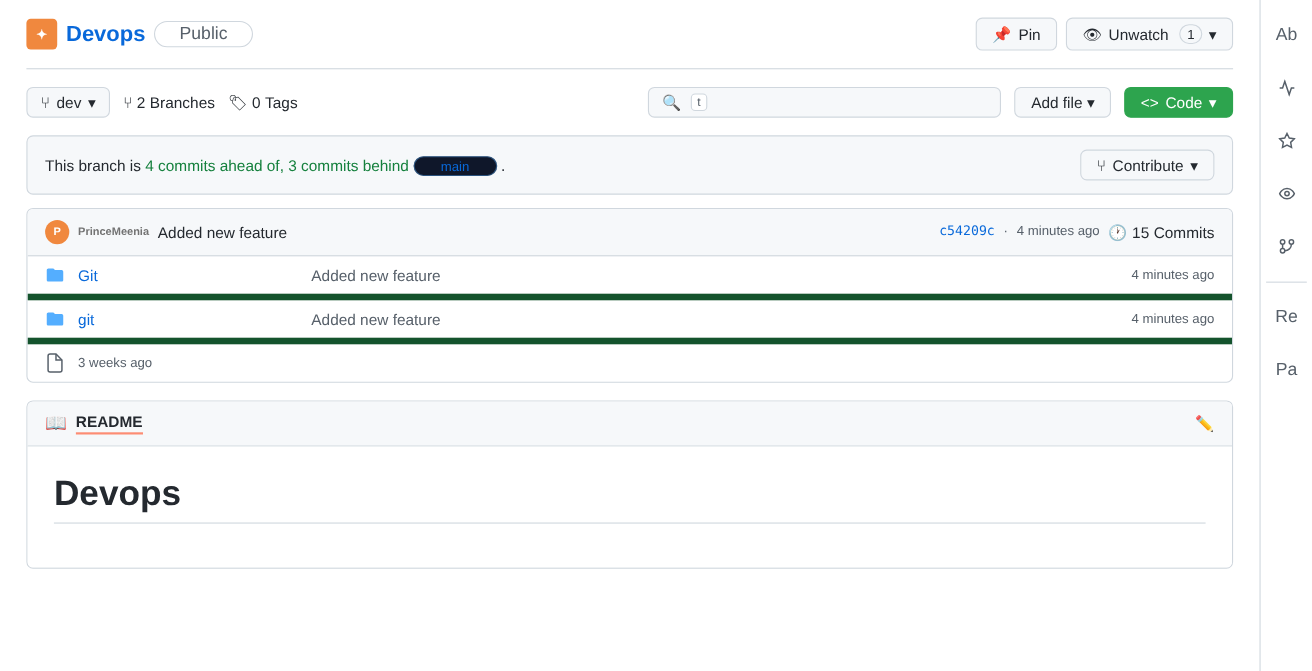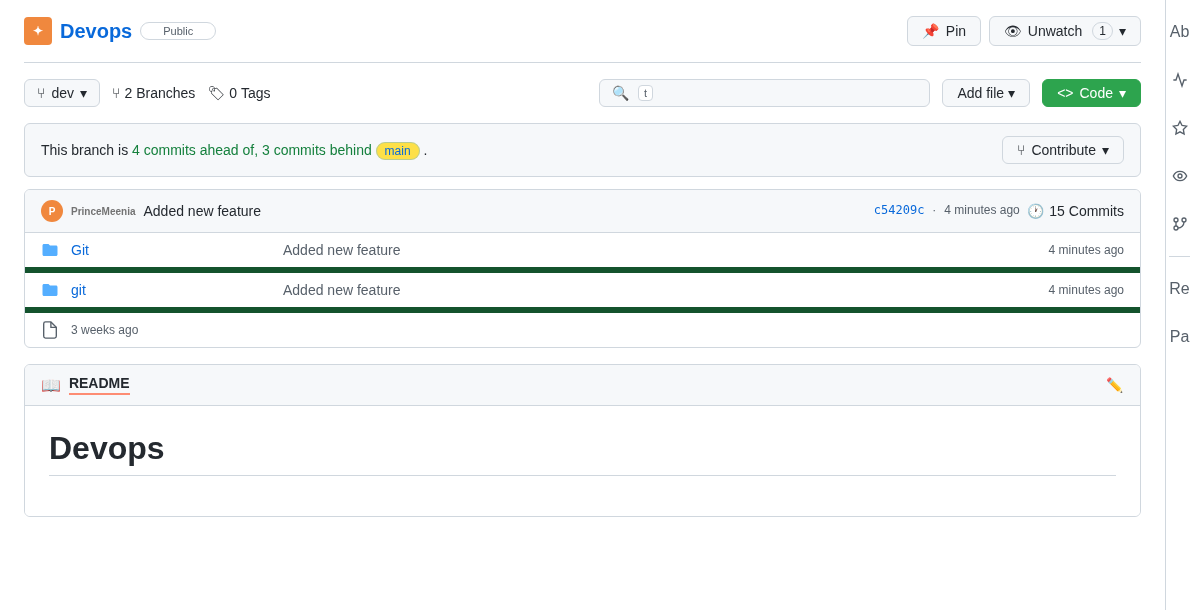--- a/index.html
+++ b/index.html
@@ -19,21 +19,21 @@
 
     
     .main-content {
       flex: 1;
       padding: 16px 24px;
       min-width: 0;
     }
 
     
     .right-sidebar {
-      width: 28px;
+      width: 48px;
       border-left: 1px solid #d0d7de;
       padding: 16px 0;
       display: flex;
       flex-direction: column;
       align-items: center;
       gap: 16px;
       background: #ffffff;
     }
 
     .sidebar-icon {
@@ -85,21 +85,21 @@
     .repo-name {
       font-size: 20px;
       font-weight: 600;
       color: #0969da;
     }
 
     .public-badge {
       border: 1px solid #d0d7de;
       border-radius: 20px;
       padding: 2px 22px;
-      font-size: 11px;
+      font-size: 16px;
       color: #57606a;
       font-weight: 500;
     }
 
     .header-actions {
       display: flex;
       gap: 8px;
     }
 
     .btn {
@@ -224,25 +224,25 @@
       margin-bottom: 12px;
       font-size: 14px;
     }
 
     .branch-info-text a {
       color: #15803d;
       text-decoration: none;
     }
 
     .branch-main-tag {
-      background: #fde047;
+      background: #0f172a;
       color: #0969da;
       border: 1px solid #54aeff66;
       border-radius: 20px;
-      padding: 1px 8px;
+      padding: 1px 24px;
       font-size: 12px;
       font-weight: 500;
     }
 
     .contribute-btn {
       display: flex;
       align-items: center;
       gap: 6px;
       padding: 5px 14px;
       border: 1px solid #d0d7de;

